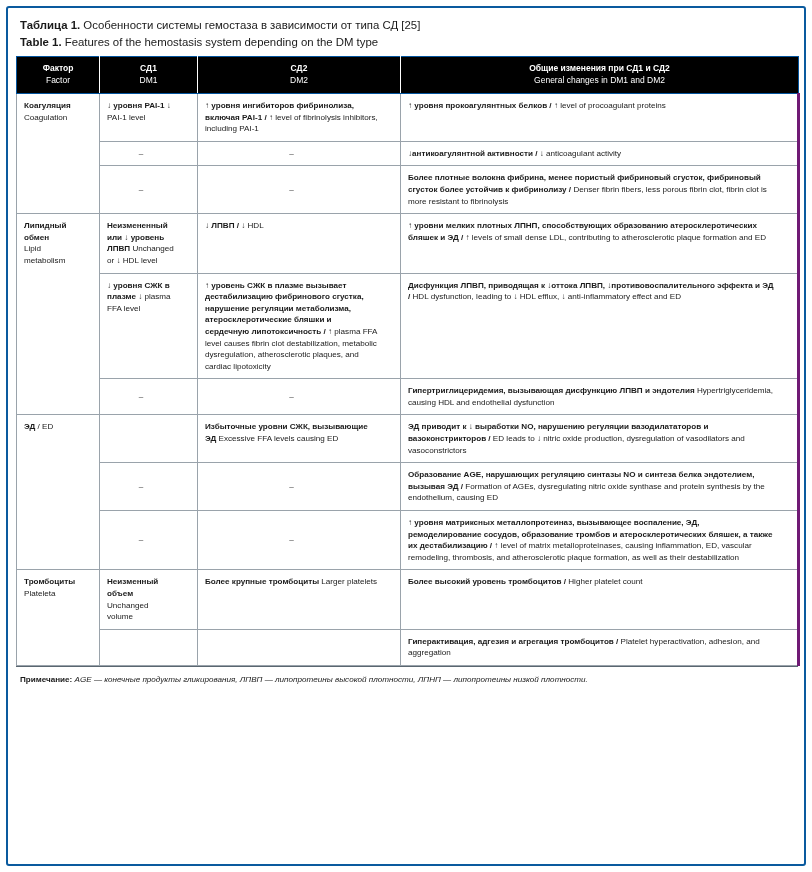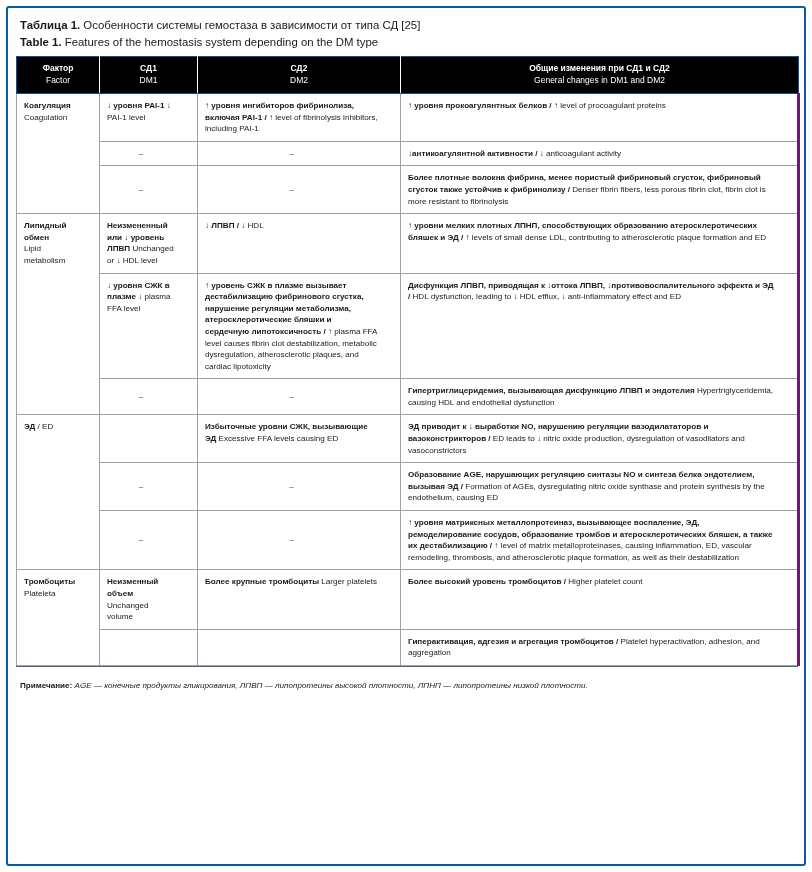--- a/index.html
+++ b/index.html
@@ -106,21 +106,21 @@
     color: #333;
   }
   td.empty { }
 
   .ru { font-weight: bold; }
   .en { font-weight: normal; }
 
   
   .notes {
     border-top: 1px solid #5a6670;
-    padding: 11px 2px 0 2px;
+    padding: 5px 2px 0 2px;
     width: 782px;
     box-sizing: border-box;
   }
   .note-line {
     font-size: 8.1px;
     line-height: 13.6px;
     padding: 1px 0 2px 2px;
   }
   .note-line b { font-weight: bold; font-style: normal; }
   .note-line i { font-style: italic; }
@@ -174,21 +174,21 @@
             <td><span class="ru">↑ уровня прокоагулянтных белков /</span> <span class="en">↑ level of procoagulant proteins</span></td>
           </tr>
           <tr>
             <td class="dash"><span>–</span></td>
             <td class="dash"><span>–</span></td>
             <td><span class="ru">↓антикоагулянтной активности /</span> <span class="en">↓ anticoagulant activity</span></td>
           </tr>
           <tr>
             <td class="dash"><span>–</span></td>
             <td class="dash"><span>–</span></td>
-            <td><span class="ru">Более плотные волокна фибрина, менее пористый фибриновый сгусток, фибриновый сгусток также устойчив к фибринолизу /</span> <span class="en">Denser fibrin fibers, less porous fibrin clot, fibrin clot is more resistant to fibrinolysis</span></td>
+            <td><span class="ru">Более плотные волокна фибрина, менее пористый фибриновый сгусток, фибриновый сгусток более устойчив к фибринолизу /</span> <span class="en">Denser fibrin fibers, less porous fibrin clot, fibrin clot is more resistant to fibrinolysis</span></td>
           </tr>
           <tr class="group-start">
             <td class="grp first-col" rowspan="3">
               <div class="ru">Липидный обмен</div>
               <div class="en">Lipid metabolism</div>
             </td>
             <td><span class="ru">Неизмененный или ↓ уровень ЛПВП</span> <span class="en">Unchanged or ↓ HDL level</span></td>
             <td><span class="ru">↓ ЛПВП /</span> <span class="en">↓ HDL</span></td>
             <td><span class="ru">↑ уровни мелких плотных ЛПНП, способствующих образованию атеросклеротических бляшек и ЭД /</span> <span class="en">↑ levels of small dense LDL, contributing to atherosclerotic plaque formation and ED</span></td>
           </tr>

